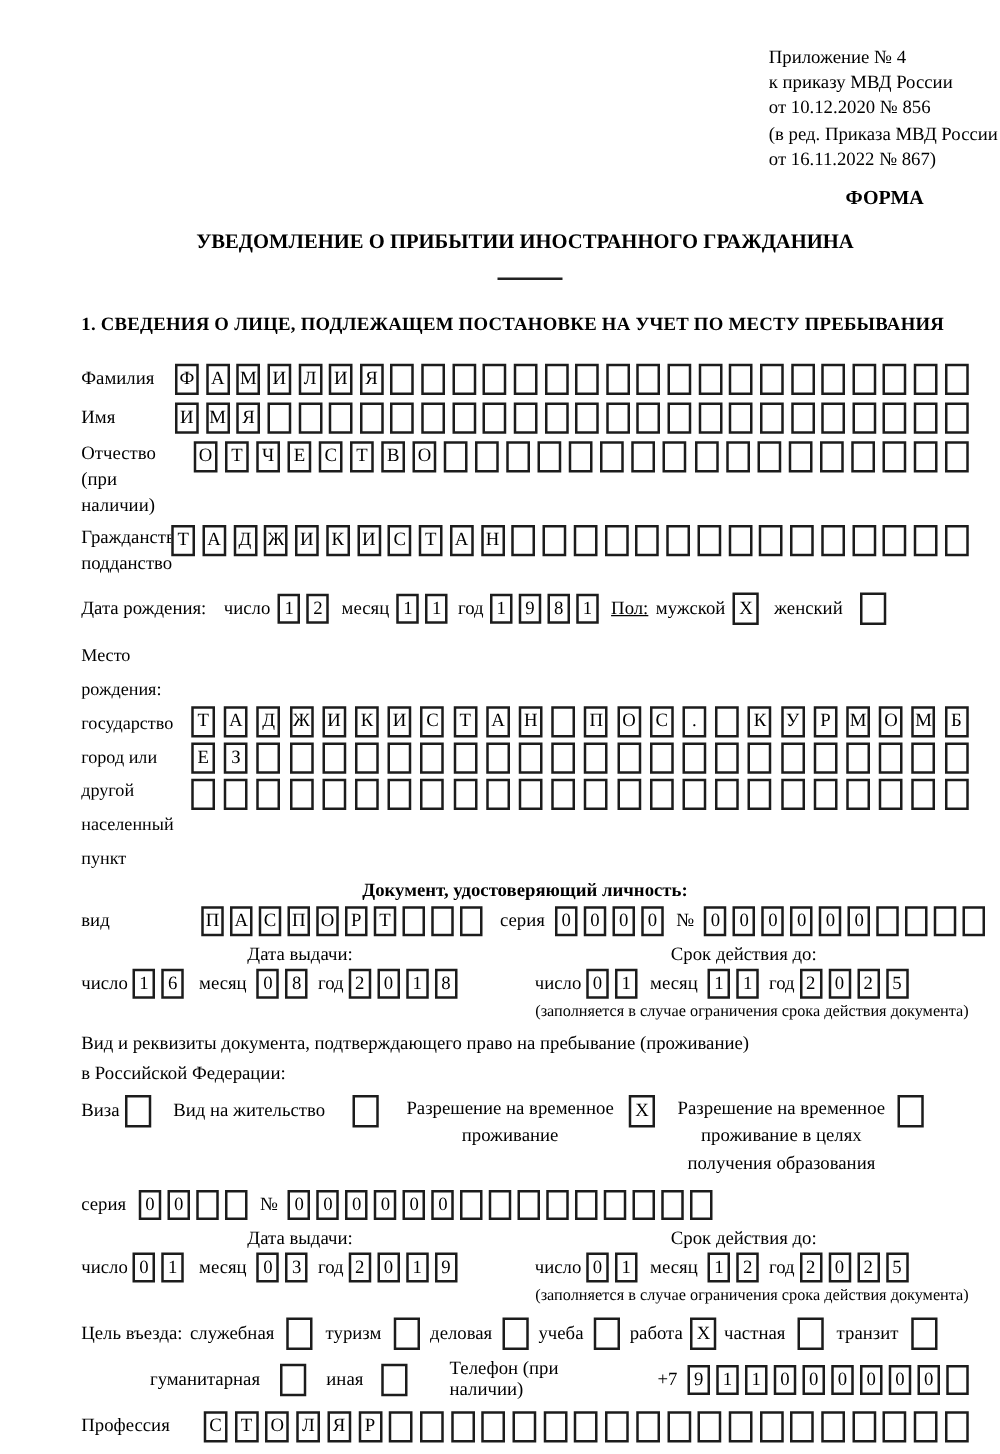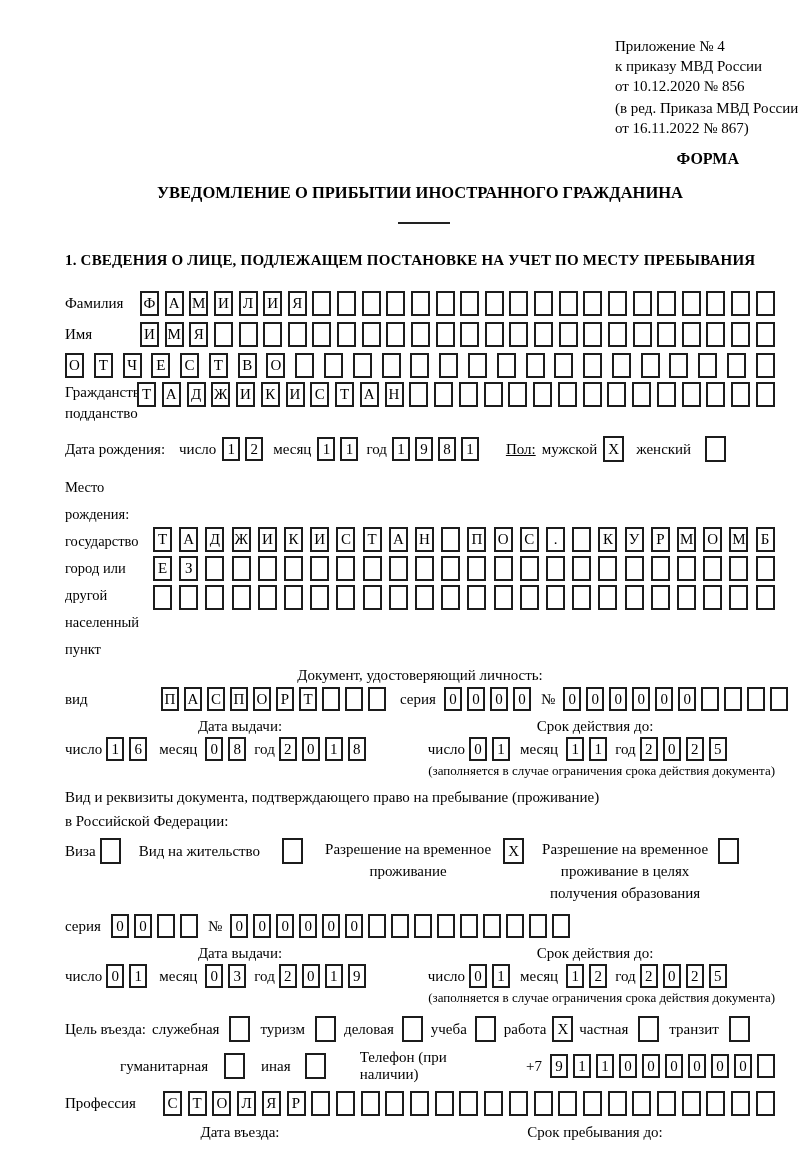--- a/index.html
+++ b/index.html
@@ -24,21 +24,21 @@
   }
   .sm .cell{width:18px;height:24px;}
   .stretch{flex:1;justify-content:space-between;gap:0;}
   .checkbox{
     flex:none;width:21px;height:26px;box-sizing:border-box;border:2px solid #1c1c1c;
     display:inline-flex;align-items:center;justify-content:center;font-size:15px;background:#fff;
   }
   .dlbl{flex:none;}
   .dgrp{display:inline-flex;align-items:center;}
   .note{font-size:13px;}
-  .boldc{font-weight:normal;text-align:center;}
+  .boldc{font-weight:bold;text-align:center;}
   .lblcol{line-height:21px;flex:none;}
   .optlines{text-align:center;line-height:22px;}
 </style>
 </head>
 <body>
 
 <div class="page">
 
   <div class="hdr">
     <div>Приложение № 4</div>
@@ -116,20 +116,24 @@
         <span class="cell"></span>
         <span class="cell"></span>
         <span class="cell"></span>
         <span class="cell"></span>
         <span class="cell"></span>
         <span class="cell"></span>
       </span>
   </div>
 
   <div class="frow top" style="margin-top:6px;">
+    <span class="lbl lblcol" style="width:90px;">
+      <div>Отчество</div>
+      <div>(при наличии)</div>
+    </span>
     <span class="cells stretch">
         <span class="cell">О</span>
         <span class="cell">Т</span>
         <span class="cell">Ч</span>
         <span class="cell">Е</span>
         <span class="cell">С</span>
         <span class="cell">Т</span>
         <span class="cell">В</span>
         <span class="cell">О</span>
         <span class="cell"></span>
@@ -205,21 +209,21 @@
     </span>
     <span class="dgrp" style="margin-left:8px;">
       <span class="dlbl">год</span>
       <span class="cells sm" style="margin-left:5px;">
           <span class="cell">1</span>
           <span class="cell">9</span>
           <span class="cell">8</span>
           <span class="cell">1</span>
         </span>
     </span>
-    <span style="margin-left:27px;text-decoration:underline;">Пол:</span>
+    <span style="margin-left:10px;text-decoration:underline;">Пол:</span>
     <span style="margin-left:6px;">мужской</span>
     <span class="checkbox" style="margin-left:6px;">X</span>
     <span style="margin-left:12px;">женский</span>
     <span class="checkbox" style="margin-left:14px;"></span>
   </div>
 
   <div class="frow top" style="margin-top:12px;align-items:center;">
     <span class="lbl lblcol" style="width:88px;font-size:14.5px;line-height:27px;">
       <div>Место рождения:</div>
       <div>государство</div>

